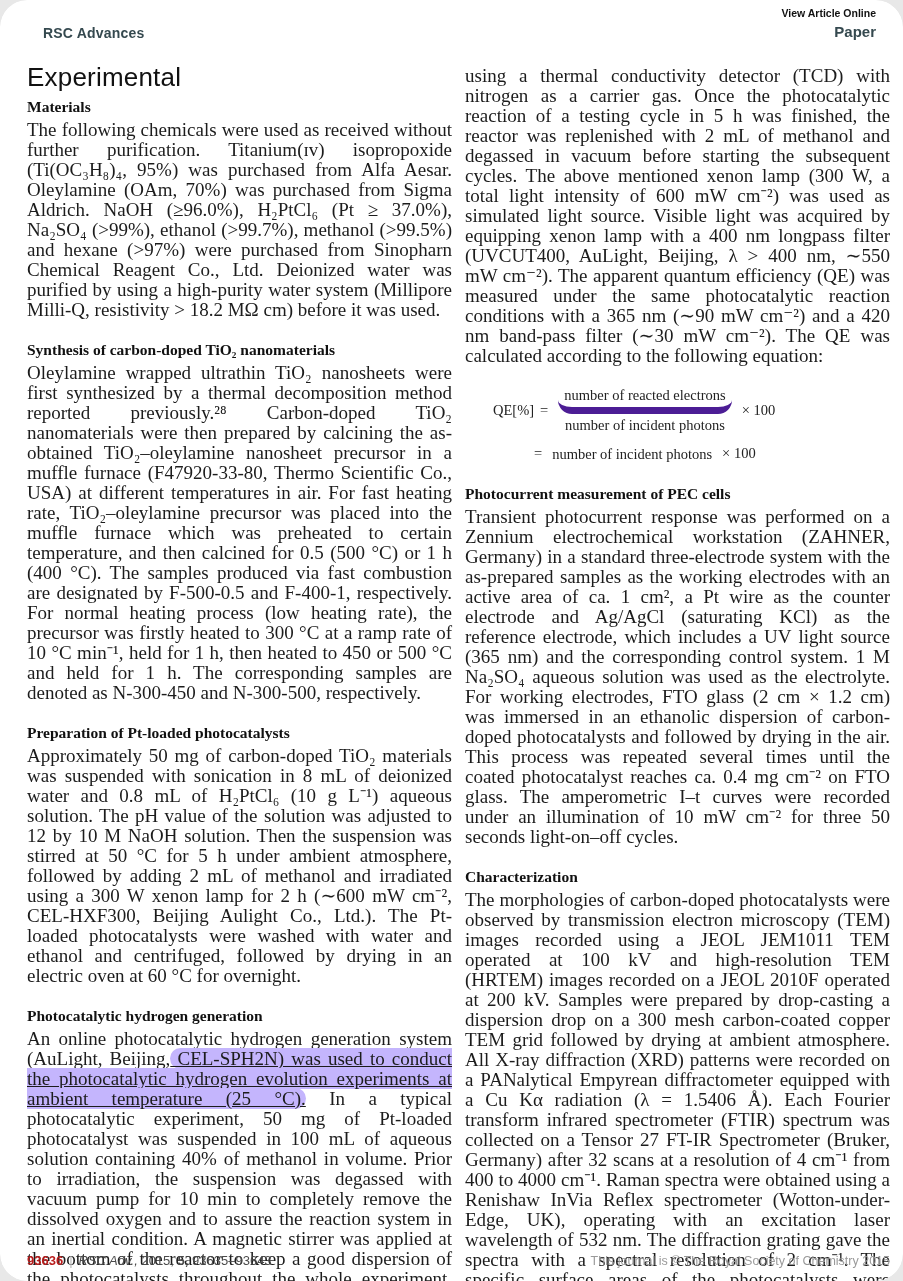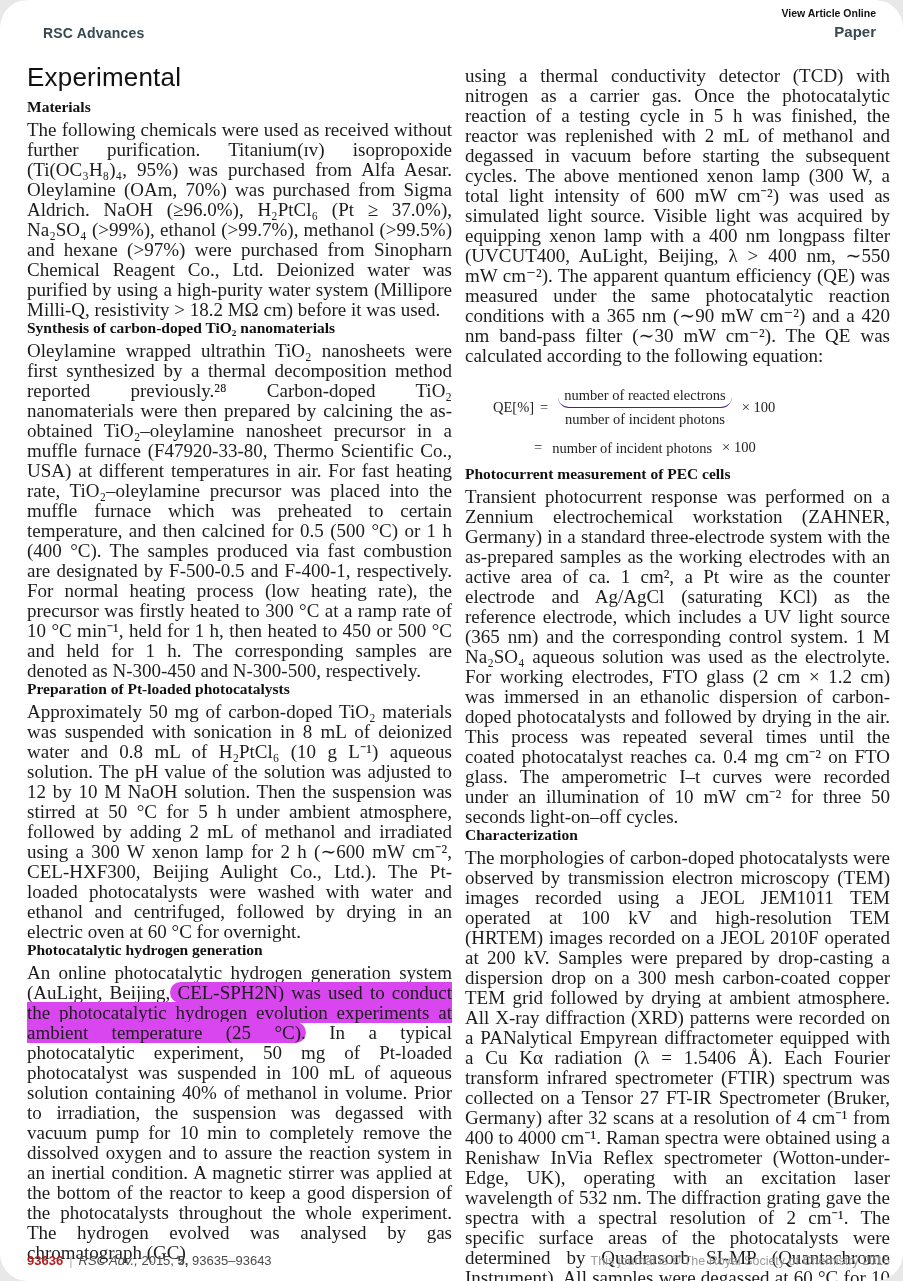--- a/index.html
+++ b/index.html
@@ -26,38 +26,38 @@
   
   .columns {
     position:absolute; top:60px; left:27px; width:863px;
     display:flex; gap:13px; align-items:flex-start;
   }
   .col { width:425px; }
   .page-title {
     font-family:"Liberation Sans", sans-serif; font-size:26px; font-weight:500;
     color:#111; margin:2px 0 6px 0; letter-spacing:.2px;
   }
-  .section { }
+  .section { margin-top:22px; }
   .section.first { margin-top:0; }
   .section-heading {
     font-size:15.5px; font-weight:bold; color:#111; margin:0 0 6px 0; line-height:15px;
   }
   .body-par {
     font-size:19px; line-height:20px; text-align:justify; color:#1c1c1c;
   }
   .col-right { padding-top:6px; }
-  .hl { background:#d946ef; }
+  .hl { background:#c4b5fd;text-decoration:underline; }
   
   .equation { margin:20px 0 8px 0; font-size:14.5px; color:#222; }
   .eq-row { display:flex; align-items:center; margin-bottom:8px; }
   .eq-lhs { margin-left:28px; }
   .eq-sign { margin:0 6px; }
   .eq-row2 { padding-left:63px; }
   .frac { display:inline-block; text-align:center; margin:0 4px; }
-  .frac .num { display:block; border-bottom:1px solid #4c1d95; padding:0 6px 2px 6px; line-height:19px; }
+  .frac .num { display:block; border-bottom:7px solid #4c1d95; padding:0 6px 2px 6px; line-height:19px; }
   .frac .den { display:block; padding-top:2px; line-height:19px; }
   .eq-factor { margin-left:6px; white-space:nowrap;text-align:right; }
   
   .footer-left {
     position:absolute; left:27px; bottom:13px;
     font-family:"Liberation Sans", sans-serif; font-size:13px; color:#4a4a4a;
   }
   .footer-left .pageno { font-weight:bold; color:#b91c1c; }
   .footer-left .sep { color:#b5b5b5; margin:0 6px; }
   .footer-left .jname { font-style:italic; }

